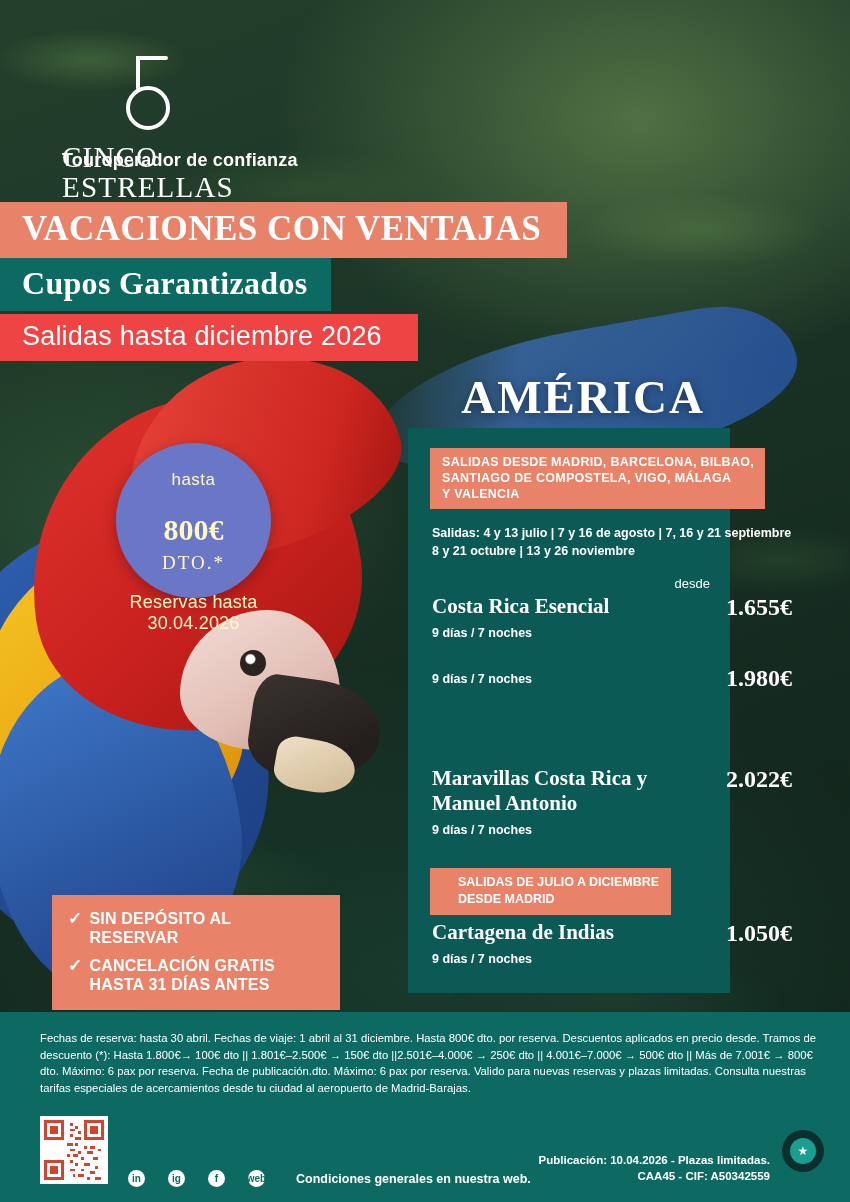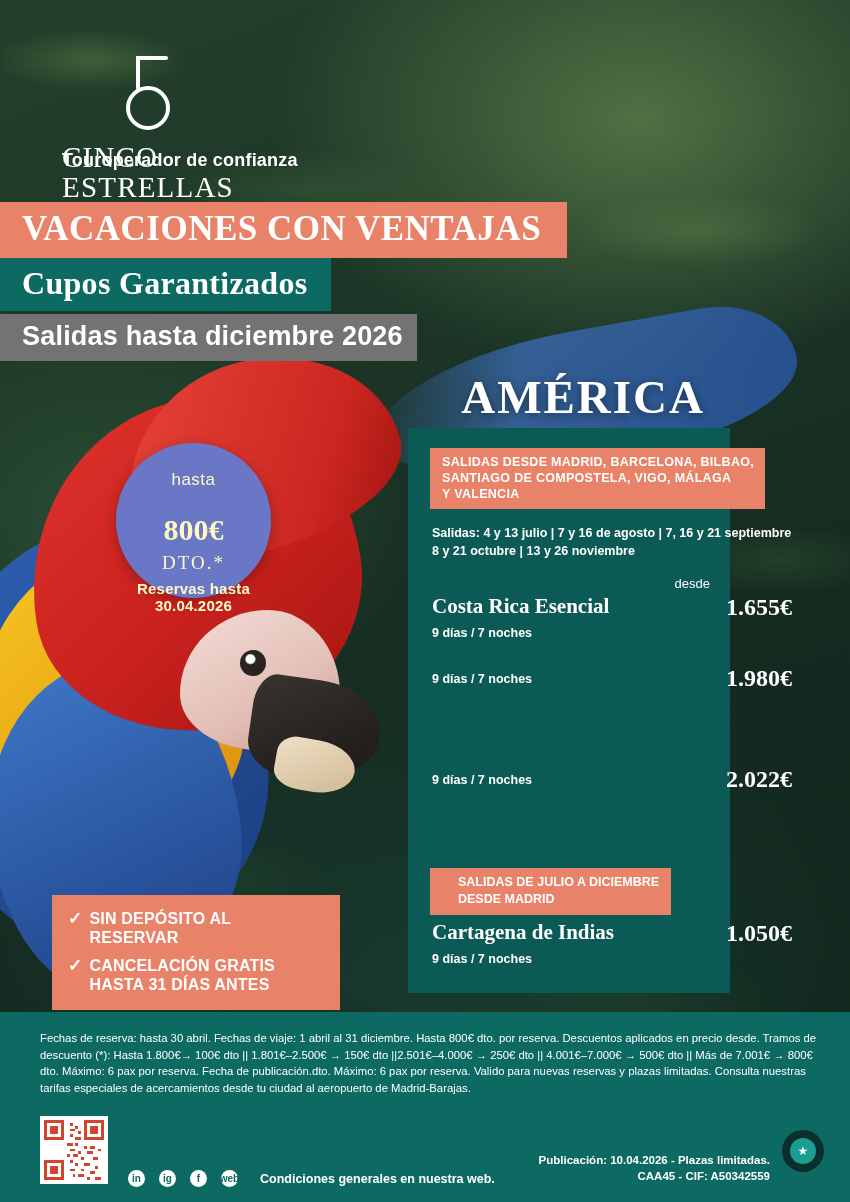--- a/index.html
+++ b/index.html
@@ -131,23 +131,23 @@
     font-weight: bold; font-size: 35px; letter-spacing: .5px;
     padding-left: 22px; padding-right: 26px;
   }
   .banner-2 {
     left: 0; top: 258px; background: #0d6a63;
     font-family: "Liberation Serif", serif;
     font-weight: bold; font-size: 32px; letter-spacing: .3px;
     padding-left: 22px; padding-right: 24px;
   }
   .banner-3 {
-    left: 0; top: 314px; background: #737373;
-    font-weight: bold; font-size: 27px; letter-spacing: .2px;
-    padding-left: 22px; padding-right: 14px;
+    left: 0; top: 314px; background: #ef4444;
+    font-weight: normal; font-size: 27px; letter-spacing: .2px;
+    padding-left: 22px; padding-right: 36px;
   }
   .destination {
     position: absolute; right: 145px; top: 370px;
     color: #fff;
     font-family: "Liberation Serif", serif;
     font-weight: bold; font-size: 47px; letter-spacing: 2px;
     text-shadow: 0 2px 10px rgba(0,0,0,.45);
   }
 
   
@@ -161,21 +161,21 @@
   .badge .b-hasta { margin-top: 27px; font-size: 17px; letter-spacing: .5px; }
   .badge .b-amount {
     font-family: "Liberation Serif", serif; font-weight: bold;
     font-size: 30px; line-height: 42px; margin-top: 19px;
   }
   .badge .b-dto {
     font-family: "Liberation Serif", serif; font-size: 19px; letter-spacing: 2px;
     margin-top: 1px;
   }
   .badge .b-res {
-    font-size: 15px; font-weight: bold; margin-top: 6px;
+    font-size: 18px; font-weight: normal; margin-top: 18px;
     letter-spacing: .2px;
   }
 
   
   .panel {
     position: absolute; left: 408px; top: 428px; width: 322px; height: 565px;
     background: #0b5a55;
   }
   .panel-origin {
     position: absolute; left: 22px; top: 20px; width: 335px;
@@ -245,21 +245,21 @@
     position: absolute; left: 40px; top: 104px; width: 68px; height: 68px;
     background: #fff; padding: 4px;
   }
   .qr svg { display: block; }
   .info-agencia {
     position: absolute; left: 128px; top: 125px;
     color: #fff; font-size: 16px; font-weight: bold; letter-spacing: .2px;
   }
   .socials {
     position: absolute; left: 128px; top: 158px;
-    display: flex; align-items: center; gap: 14px;
+    display: flex; align-items: center; gap: 23px;
   }
   .socials .s {
     width: 17px; height: 17px; border-radius: 50%;
     background: #fff; color: #0d6a63;
     font-size: 10px; font-weight: bold;
     display: flex; align-items: center; justify-content: center;
   }
   .socials .cond {
     margin-left: 8px; font-size: 12.5px; font-weight: bold; color: #fff;
   }
@@ -348,20 +348,21 @@
       <div class="o-dur">9 días / 7 noches</div>
       <div class="o-price">1.655€</div>
     </div>
 
     <div class="offer offer-1">
       <div class="o-dur">9 días / 7 noches</div>
       <div class="o-price">1.980€</div>
     </div>
 
     <div class="offer offer-2">
+      <div class="o-name">Maravillas Costa Rica y Manuel Antonio</div>
       <div class="o-dur">9 días / 7 noches</div>
       <div class="o-price">2.022€</div>
     </div>
 
     <div class="panel-sub">
       <span>SALIDAS DE JULIO A DICIEMBRE</span>
       <span class="s2">DESDE MADRID</span>
     </div>
 
     <div class="offer offer-3">

